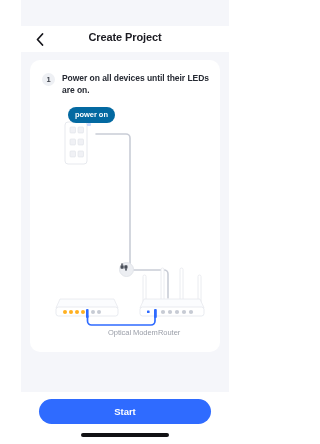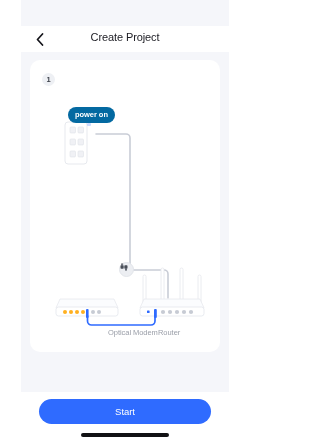--- a/index.html
+++ b/index.html
@@ -107,21 +107,21 @@
     justify-content: center;
     cursor: pointer;
   }
   .back-btn svg { display: block; }
   .nav-title {
     position: absolute;
     left: 0; top: 5px;
     width: 208px;
     text-align: center;
     font-size: 11px;
-    font-weight: normal;
+    font-weight: bold;
     color: #1b1b22;
     letter-spacing: -0.1px;
   }
 
   
   .content {
     position: absolute;
     left: 0; top: 52px;
     width: 208px;
     height: 340px;
@@ -223,21 +223,21 @@
   }
   .start-btn {
     position: absolute;
     left: 18px; top: 7px;
     width: 172px; height: 25px;
     border-radius: 13px;
     background: #2f6bff;
     border: none;
     color: #ffffff;
     font-size: 9.5px;
-    font-weight: normal;
+    font-weight: bold;
     font-family: "Liberation Sans", sans-serif;
     cursor: pointer;
     letter-spacing: -0.05px;
   }
   .home-indicator {
     position: absolute;
     left: 60px; top: 41px;
     width: 88px; height: 3.5px;
     border-radius: 2px;
     background: #111114;
@@ -256,20 +256,21 @@
       </svg>
     </div>
     <div class="nav-title">Create Project</div>
   </div>
 
   <div class="content">
     <div class="card">
 
       <div class="step-row">
         <div class="step-num">1</div>
+        <div class="step-text">Power on all devices until their LEDs are on.</div>
       </div>
 
       <div class="diagram">
 
         <svg width="190" height="250" viewBox="0 0 190 250">
 
           <path d="M66 32 H96 a4 4 0 0 1 4 4 V163" stroke="#c9cdd6" stroke-width="1.6" fill="none" stroke-linecap="round" stroke-linejoin="round"></path>
           <path d="M97 168 H134 a4 4 0 0 1 4 4 V196" stroke="#c9cdd6" stroke-width="1.6" fill="none" stroke-linecap="round" stroke-linejoin="round"></path>
 
           <g>

